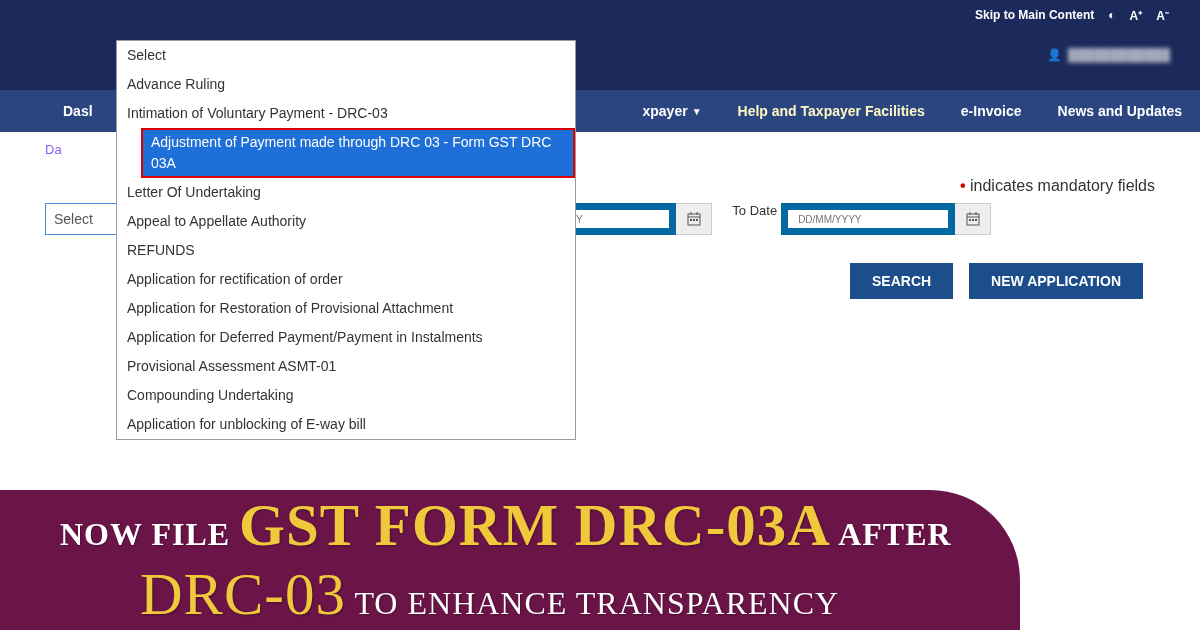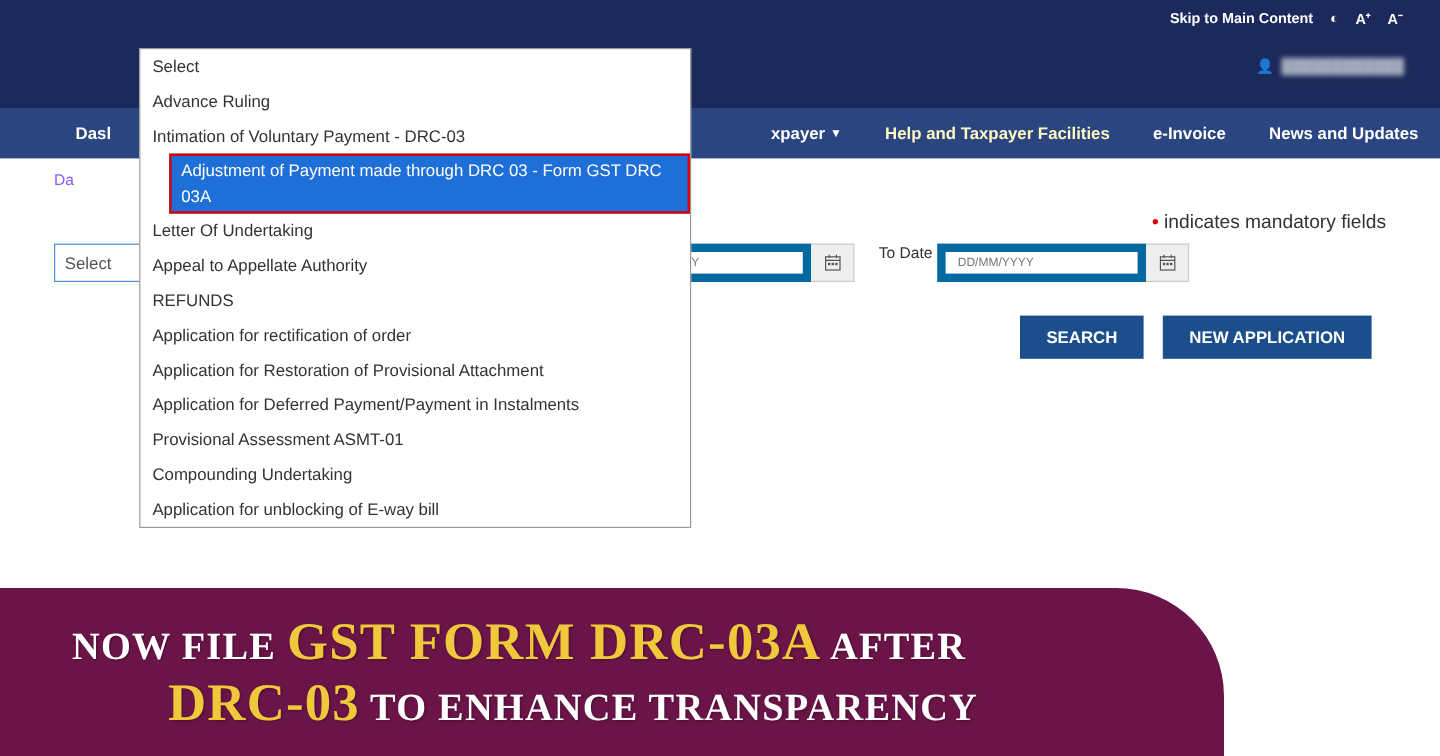--- a/index.html
+++ b/index.html
@@ -27,22 +27,22 @@
     .date-input-wrap { display: flex; width: 210px; }
     .date-input { flex: 1; height: 32px; border: 7px solid #0369a1; padding: 0 10px; font-size: 10px; color: #999; }
     .date-icon-btn { width: 36px; height: 32px; border: 1px solid #ccc; border-left: none; background: #eee; display: flex; align-items: center; justify-content: center; font-size: 14px; color: #555; }
     .button-row { display: flex; justify-content: flex-end; gap: 16px; margin-top: 28px; padding-right: 12px; }
     .btn { background: #1b4e8a; color: #fff; border: none; padding: 10px 22px; font-size: 14px; font-weight: bold; cursor: pointer; }
     .dropdown { position: absolute; top: 40px; left: 116px; width: 460px; background: #fff; border: 1px solid #999; z-index: 100; font-size: 14px; }
     .dropdown-item { padding: 4px 10px; color: #333; cursor: pointer; line-height: 1.5; }
     .dropdown-item.highlighted { background: #1e6fd8; color: #fff; outline: 2px solid #d00; outline-offset: -2px; margin-left: 24px; }
     .banner { position: absolute; bottom: 0; left: 0; width: 1020px; height: 140px; background: #6b1448; border-top-right-radius: 90px; display: flex; flex-direction: column; justify-content: center; padding-left: 60px; color: #fff; text-shadow: 1px 1px 2px rgba(0,0,0,0.3); }
     .banner-line1 { font-size: 32px; font-weight: bold; font-family: Georgia, serif; letter-spacing: 1px; }
-    .banner-line2 { font-size: 32px; font-weight: bold; font-family: Georgia, serif; letter-spacing: 1px; margin-left: 80px; }
-    .banner-accent { color: #f0c83c; font-size: 44px; }
+    .banner-line2 { font-size: 32px; font-weight: normal; font-family: Georgia, serif; letter-spacing: 1px; margin-left: 80px; }
+    .banner-accent { color: #f0c83c; font-size: 59px; }
   </style>
 </head>
 <body>
 
 <div class="top-bar">
   <span class="top-link">Skip to Main Content</span>
   <span class="top-link">◐</span>
   <span class="top-link">A⁺</span>
   <span class="top-link">A⁻</span>
 </div>

